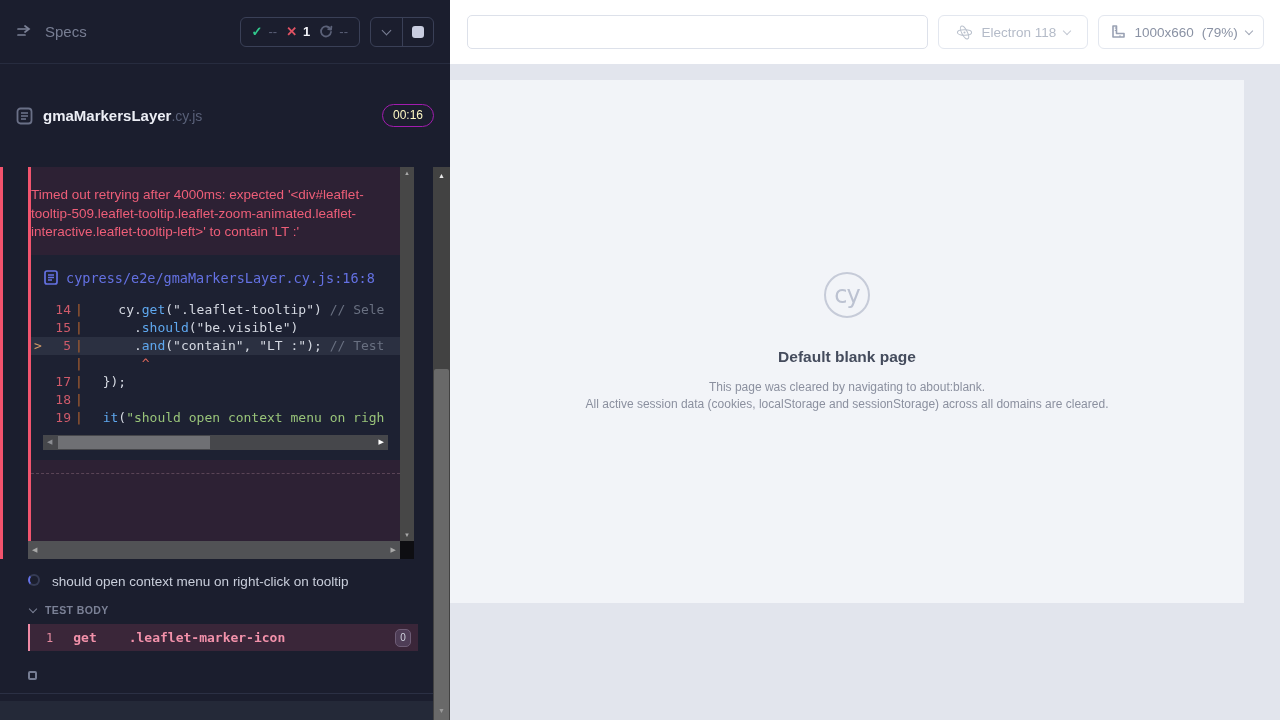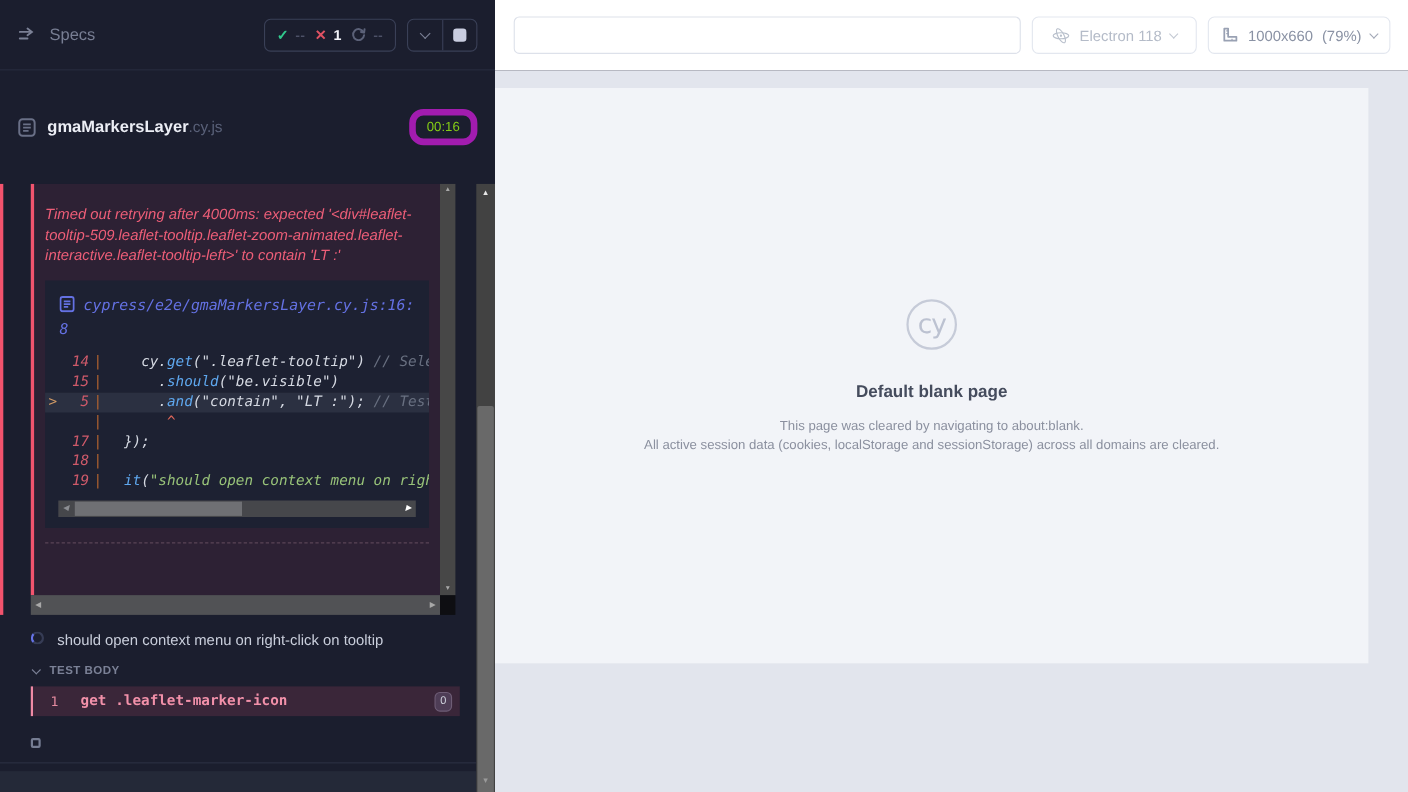--- a/index.html
+++ b/index.html
@@ -20,37 +20,37 @@
   .stat-val.fail { color:#f3f4f9; font-weight:600; }
   .controls { display:flex; border:1px solid #3a4057; border-radius:6px; height:30px; overflow:hidden; }
   .ctrl { width:31px; display:flex; align-items:center; justify-content:center; cursor:pointer; }
   .ctrl + .ctrl { border-left:1px solid #3a4057; }
   .stop-square { width:12px; height:12px; background:#c9cde0; border-radius:3px; }
   .chev { width:7px; height:7px; border-right:1.7px solid #7b8196; border-bottom:1.7px solid #7b8196; transform:rotate(45deg); margin-top:-3px; }
 
   .spec-row { height:55px; min-height:55px; display:flex; align-items:center; padding:0 16px; gap:10px; }
   .spec-name { color:#eceef5; font-weight:700; font-size:15px; }
   .spec-ext { color:#596078; font-weight:400; font-size:14px; }
-  .time-pill { margin-left:auto; border:6px solid #a21caf; border-radius:13px; padding:3px 10px 4px; color:#84cc16; font-size:12px; }
+  .time-pill { margin-left:auto; border:1px solid #a21caf; border-radius:13px; padding:3px 10px 4px; color:#fef9c3; font-size:12px; }
 
   .rbody { flex:1; display:flex; overflow:hidden; }
   .rcontent { width:433px; display:flex; flex-direction:column; }
 
   
   .vscrollbar { width:17px; background:#424242; position:relative; }
   .vs-arrow { position:absolute; left:0; width:17px; text-align:center; font-size:7px; line-height:14px; }
   .vs-up { top:2px; color:#e8e8e8; }
   .vs-down { bottom:2px; color:#9a9a9a; }
   .vs-thumb { position:absolute; top:202px; height:428px; left:1px; right:1px; background:#696969; border-radius:2px; }
 
   
   .fail-block { border-left:3px solid #f2536d; padding-bottom:0; }
   .error-region { margin-left:25px; width:386px; display:flex; flex-direction:column; }
   .error-main { display:flex; }
-  .error-panel { width:372px; min-height:374px; background:#2d2134; border-left:3px solid #f2546e; padding:19px 10px 14px;font-style:italic; }
+  .error-panel { width:372px; min-height:374px; background:#2d2134; border-left:3px solid #f2546e; padding:19px 0 14px; }
   .error-vscroll { width:14px; background:#474747; position:relative; }
   .evs-arrow { position:absolute; left:0; width:14px; text-align:center; font-size:6px; color:#a8a8a8; }
   .error-hscroll { display:flex; height:18px; }
   .ehs-track { width:372px; background:#515255; display:flex; align-items:center; justify-content:space-between; padding:0 4px; }
   .ehs-arrow { font-size:7px; color:#a8a8a8; }
   .ehs-corner { width:14px; background:#0e0e12; }
 
   .error-msg { color:#ee5e78; font-size:13.5px; line-height:18.5px; word-break:break-word; }
 
   .codeframe { margin-top:13px; background:#1d2132; padding:13px 0 10px; }
@@ -85,21 +85,21 @@
   
   .test-row { display:flex; gap:12px; padding:0 16px 0 28px; margin-top:14px; color:#c9cedb; font-size:13.5px; line-height:18px; align-items:flex-start; cursor:pointer; }
   .spinner { width:12px; height:12px; min-width:12px; border-radius:50%; border:2.5px solid #363c55; border-left-color:#6673e8; margin-top:1px; }
   .pend-square { width:9px; height:9px; min-width:9px; border:2px solid #767d93; border-radius:2px; margin-top:3px; }
   .testbody-row { display:flex; gap:9px; padding:0 16px 0 30px; margin-top:13px; color:#7b8196; font-size:10.5px; font-weight:700; letter-spacing:0.4px; align-items:center; cursor:pointer; }
   .tb-chev { width:6px; height:6px; border-right:1.5px solid #7b8196; border-bottom:1.5px solid #7b8196; transform:rotate(45deg); margin-top:-2px; }
 
   .command-row { margin-left:28px; margin-top:8px; width:390px; height:27px; background:#3a2639; border-left:2px solid #ef8aa5; display:flex; align-items:center; font-family:"DejaVu Sans Mono", monospace; cursor:pointer; }
   .cmd-num { margin-left:16px; font-size:12px; color:#e58ba0; }
   .cmd-method { margin-left:20px; font-size:13px; font-weight:700; color:#f291aa; }
-  .cmd-args { margin-left:8px; font-size:13px; font-weight:700; color:#f291aa; }
+  .cmd-args { margin-left:32px; font-size:13px; font-weight:700; color:#f291aa; }
   .cmd-badge { margin-left:auto; margin-right:7px; min-width:16px; height:18px; background:#4e3d56; border:1px solid #6e5d76; border-radius:5px; display:flex; align-items:center; justify-content:center; font-size:10px; color:#cfd2dd; font-family:"Liberation Sans", sans-serif; }
 
   .bottom-sep { border-top:1px solid #2b3044; margin-top:13px; }
   .rfill { flex:1; }
   .rfooter { height:19px; background:#242938; }
 
   
   .stage { flex:1; display:flex; flex-direction:column; min-width:0; }
   .stage-header { height:64px; min-height:64px; background:#ffffff; display:flex; align-items:center; padding:0 16px 0 17px; gap:10px; }
   .urlbar { width:462px; height:34px; border:1px solid #dde1ea; border-radius:5px; background:#fff; outline:none; padding:0 10px; font-size:13px; color:#5a6170; font-family:"Liberation Sans", sans-serif; }

